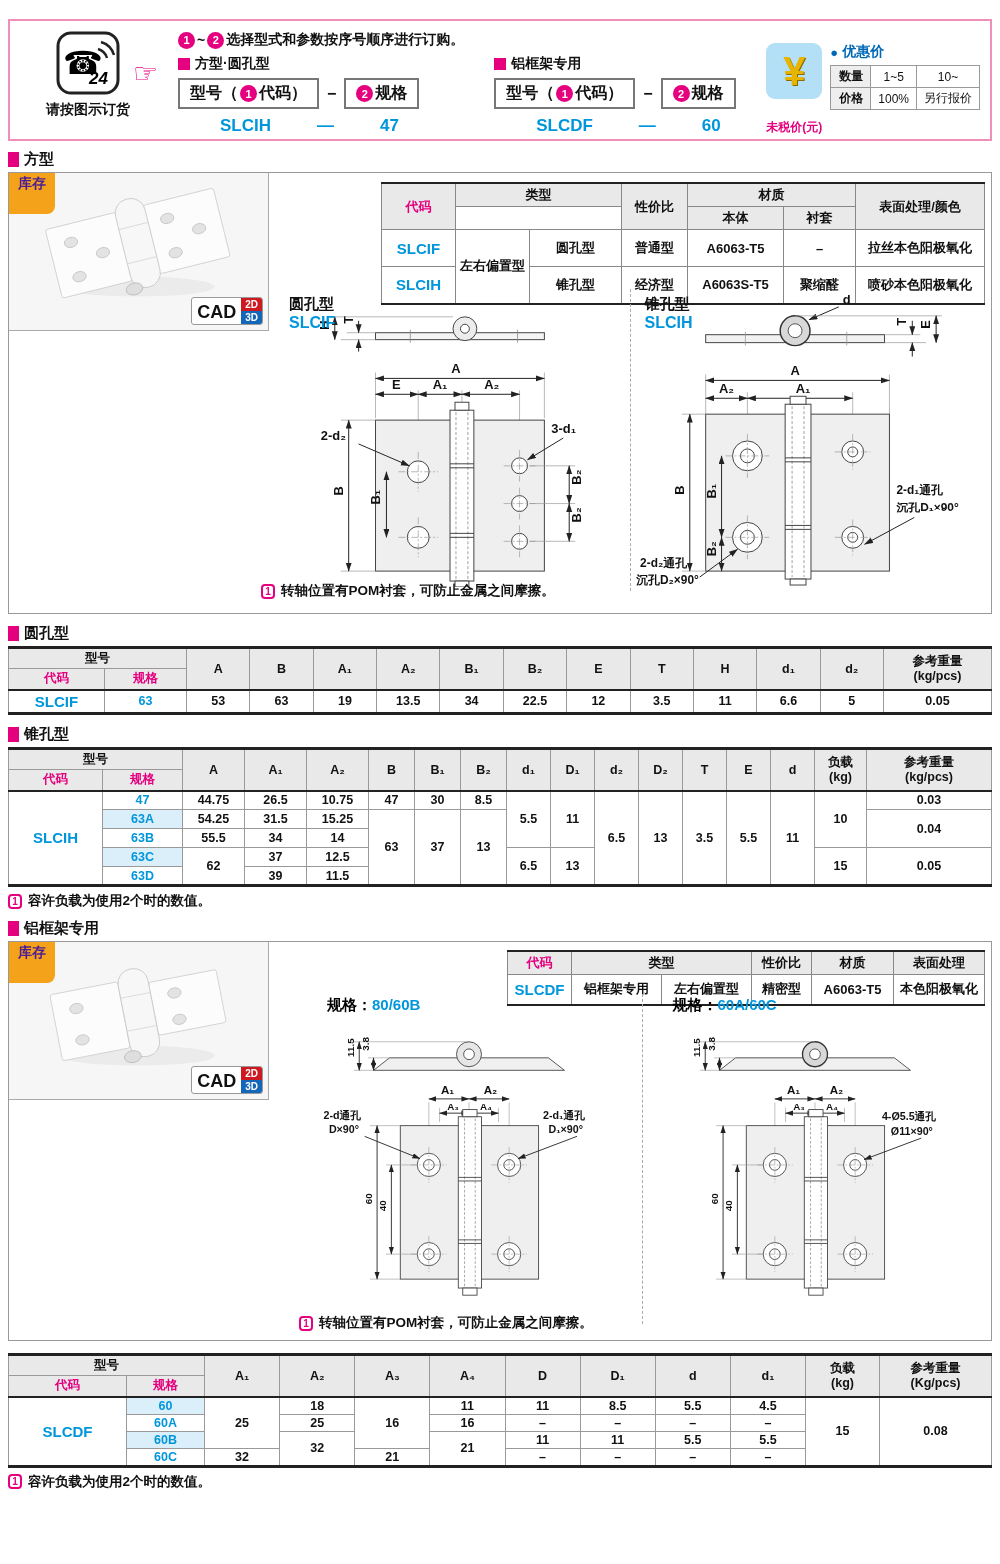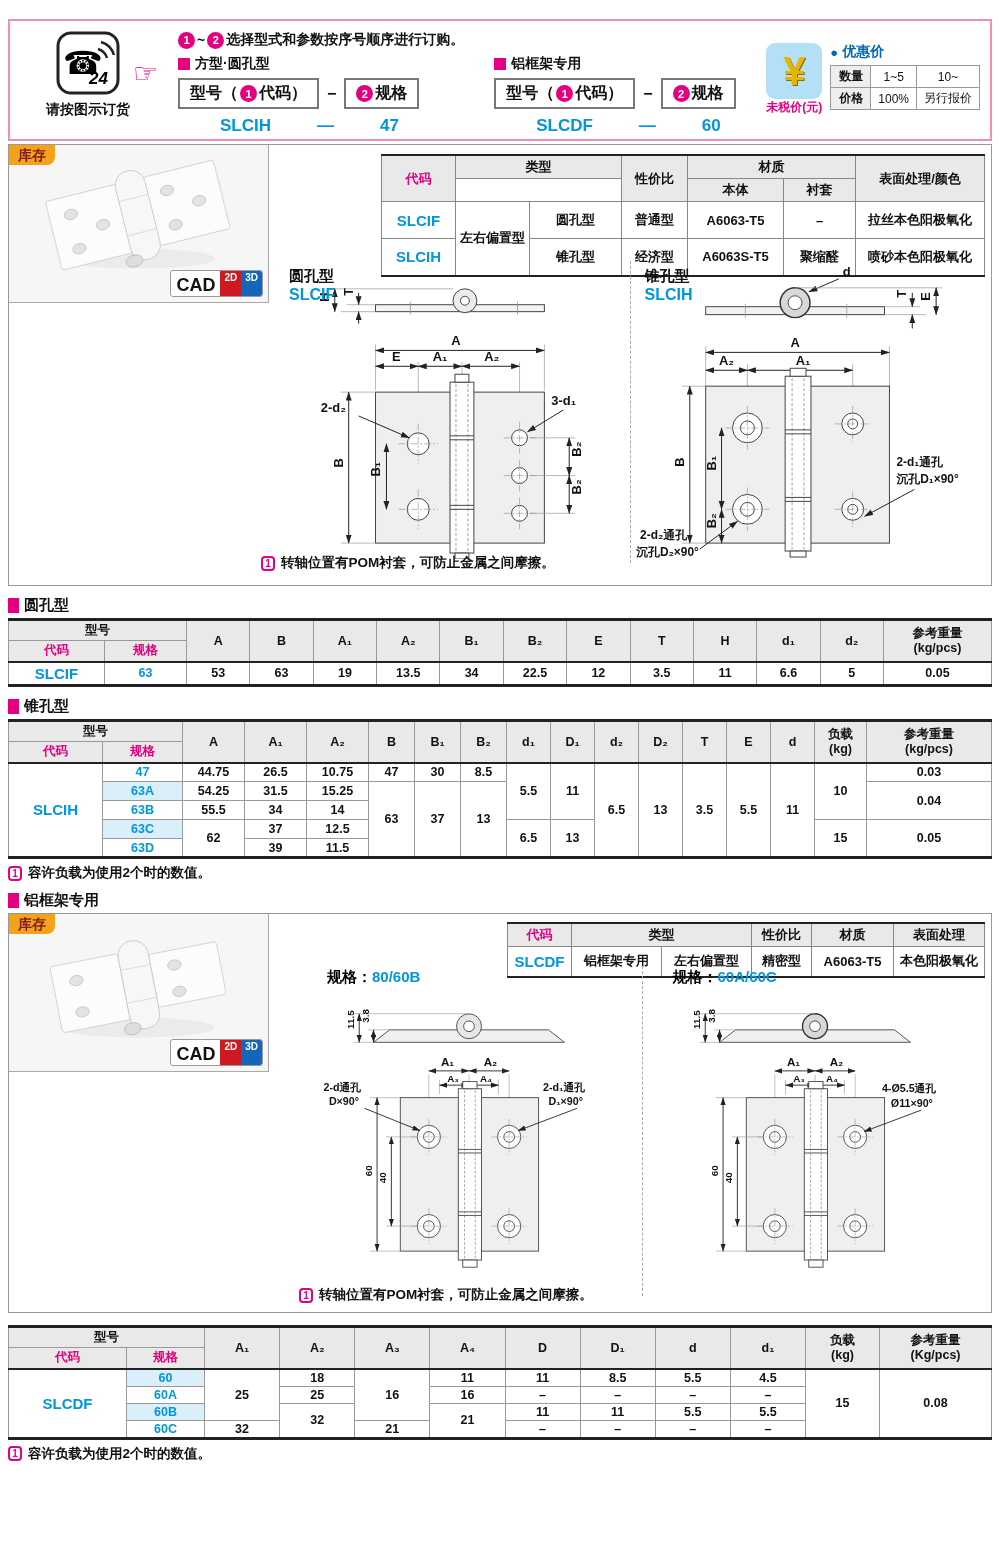--- a/index.html
+++ b/index.html
@@ -37,39 +37,39 @@
   .sq-s { width:12px; height:12px; background:#e4007f; display:inline-block; }
   .model-row { display:flex; align-items:center; gap:8px; margin-top:5px; }
   .model-box { border:2px solid #777; padding:3px 10px; font-weight:bold; font-size:16px; display:flex; align-items:center; gap:2px; }
   .mdash { font-weight:bold; font-size:16px; }
   .ex-row { display:flex; gap:46px; margin:7px 0 0 42px; color:#0096dc; font-weight:bold; font-size:17px; }
   .ord-col2 { margin-left:30px; padding-top:24px; }
   .price-blk { margin-left:auto; display:flex; gap:8px; padding-top:12px; }
   .yen-wrap { text-align:center; }
   .yen-box { width:56px; height:56px; background:#b3e0f7; border-radius:9px; display:flex; align-items:center; justify-content:center;
              color:#e7b400; font-size:40px; font-weight:bold; text-shadow:1px 1px 0 #8a6d00; }
-  .untaxed { color:#e4007f; font-weight:bold; font-size:12px; margin-top:0; }
+  .untaxed { color:#e4007f; font-weight:bold; font-size:12px; margin-top:20px; }
   .disc-title { color:#0068b7; font-weight:bold; font-size:14px; display:flex; align-items:center; gap:4px; }
   .disc-dot { color:#0068b7; font-size:13px; }
   .price-table { border-collapse:collapse; margin-top:4px; font-size:12px; }
   .price-table td { border:1px solid #999; padding:2px 7px; text-align:center; }
   .price-table .pl { background:#eee; font-weight:bold;padding-left:8px; }
 
   
   .sec-label { display:flex; align-items:center; gap:5px; font-weight:bold; font-size:15px; margin-top:9px; }
   .sq-l { width:11px; height:15px; background:#e4007f; display:inline-block; }
   .box { position:relative; border:1px solid #999; background:#fff; }
   .fang-box { height:442px; margin-top:3px; }
   .lv-box { height:400px; margin-top:3px; }
   .prod-panel { position:absolute; top:0; left:0; width:260px; height:158px; border-right:1px solid #aaa; border-bottom:1px solid #aaa; background:#f6f6f6; }
-  .stock { position:absolute; top:0; left:0; background:#f5a21b; color:#7f1d1d; font-weight:bold; font-size:14px; padding:2px 9px 0; border-radius:0 0 8px 0; z-index:2; }
+  .stock { position:absolute; top:0; left:0; background:#f5a21b; color:#4c1d95; font-weight:bold; font-size:14px; padding:2px 9px 21px; border-radius:0 0 8px 0; z-index:2; }
   .hinge-svg { display:block; margin:6px auto 0; }
   .cadge { position:absolute; right:5px; bottom:5px; display:flex; border:1px solid #999; border-radius:3px; background:#fff; overflow:hidden; }
   .cad-t { font-weight:bold; font-size:18px; padding:4px 5px 0 5px; }
-  .cad-col { display:flex; flex-direction:row; }
+  .cad-col { display:flex; flex-direction:column; }
   .cad-2d,.cad-3d { color:#fff; font-size:10px; font-weight:bold; padding:0 4px; line-height:13px; }
   .cad-2d { background:#cf1920; } .cad-3d { background:#1466b8; }
 
   
   .spec-table { border-collapse:collapse; table-layout:fixed; font-size:13px; border-top:2px solid #222; border-bottom:2px solid #222; }
   .spec-table th,.spec-table td { border:1px solid #888; text-align:center; padding:2px; }
   .spec-table th { background:#e9e9e9; font-weight:bold; height:22px; }
   .spec-table td { height:37px; font-weight:bold; }
   .h-code { color:#e4007f; }
   .c-code { color:#0096dc; font-weight:bold; font-size:15px; }
@@ -211,20 +211,24 @@
             <td class="pl">价格</td>
             <td>100%</td>
             <td>另行报价</td>
           </tr>
         </tbody>
           </table>
       </div>
     </div>
   </div>
 
+  <div class="sec-label">
+      <span class="sq-l"></span>
+      <span>方型</span>
+    </div>
 
   <div class="box fang-box">
     <div class="prod-panel">
       <div class="stock">库存</div>
       <svg class="hinge-svg" width="238" height="126" viewBox="0 0 260 150">
         <ellipse cx="128" cy="128" rx="92" ry="12" fill="#ebebeb"></ellipse>
         <g transform="rotate(-14 130 78)">
           <rect x="26" y="34" width="86" height="84" rx="3" fill="#fcfcfc" stroke="#cfcfcf"></rect>
           <rect x="146" y="34" width="86" height="84" rx="3" fill="#fcfcfc" stroke="#cfcfcf"></rect>
           <rect x="111" y="22" width="36" height="108" rx="17" fill="#f7f7f7" stroke="#c8c8c8"></rect>

